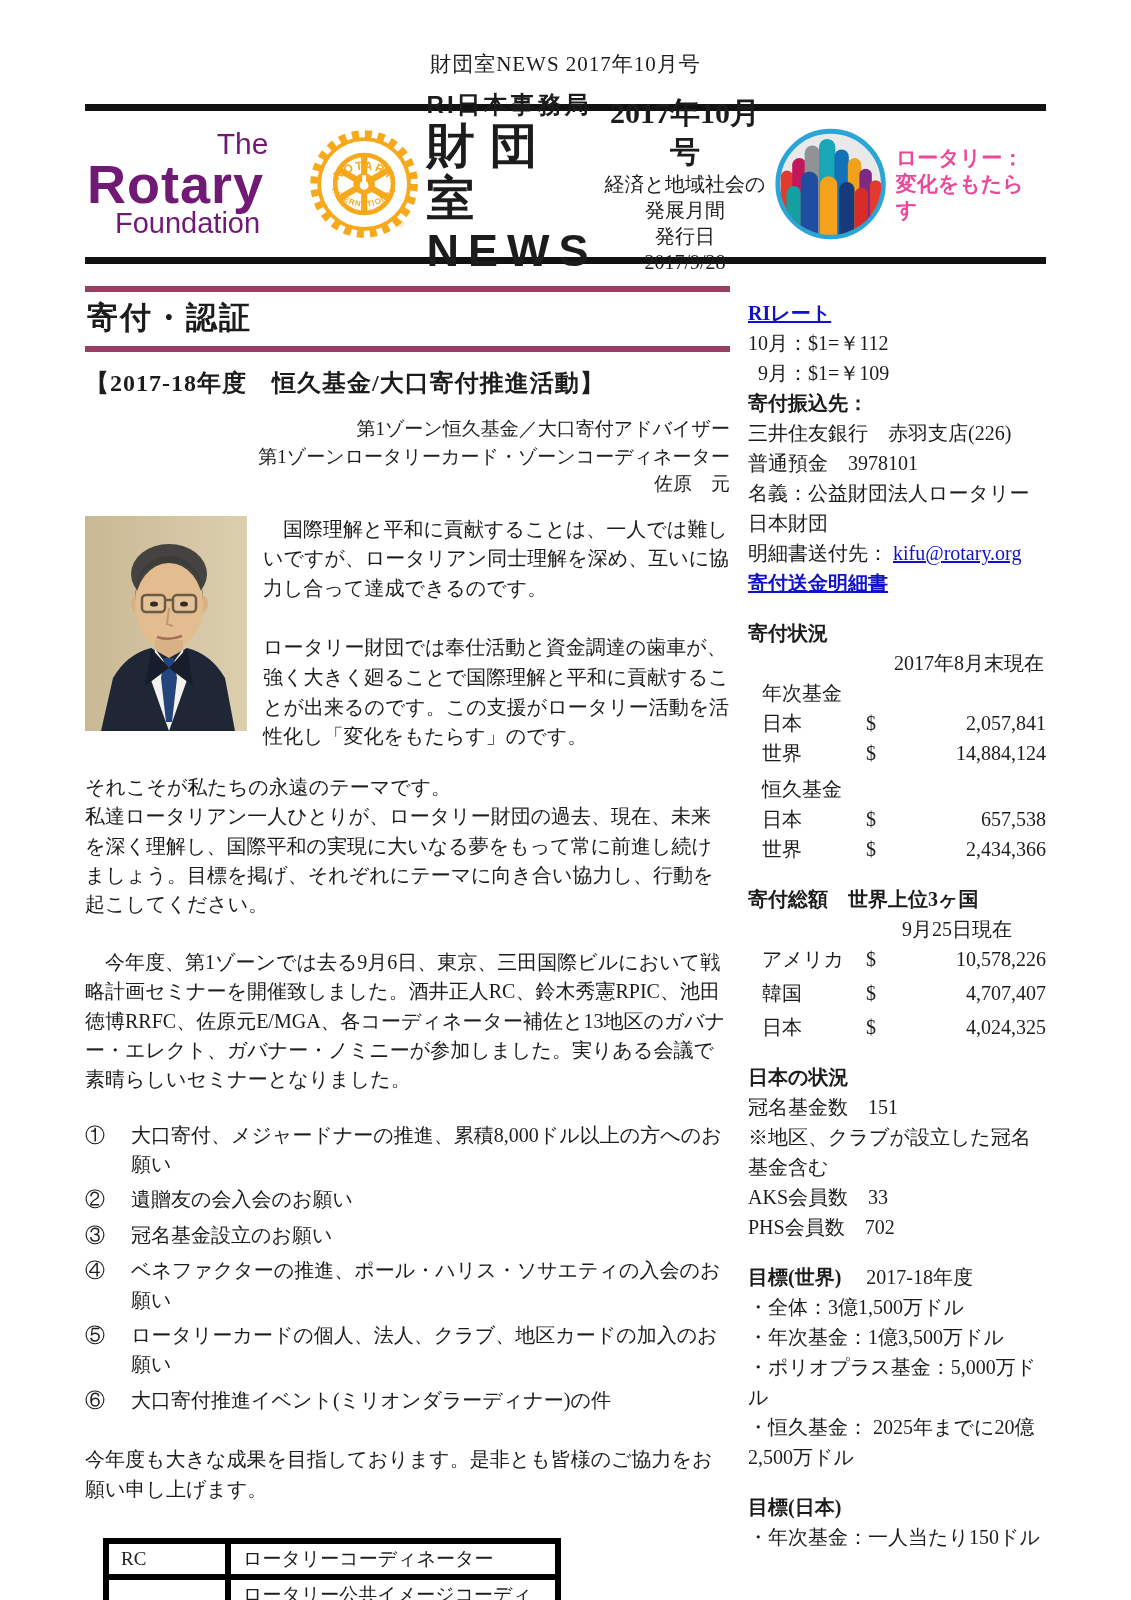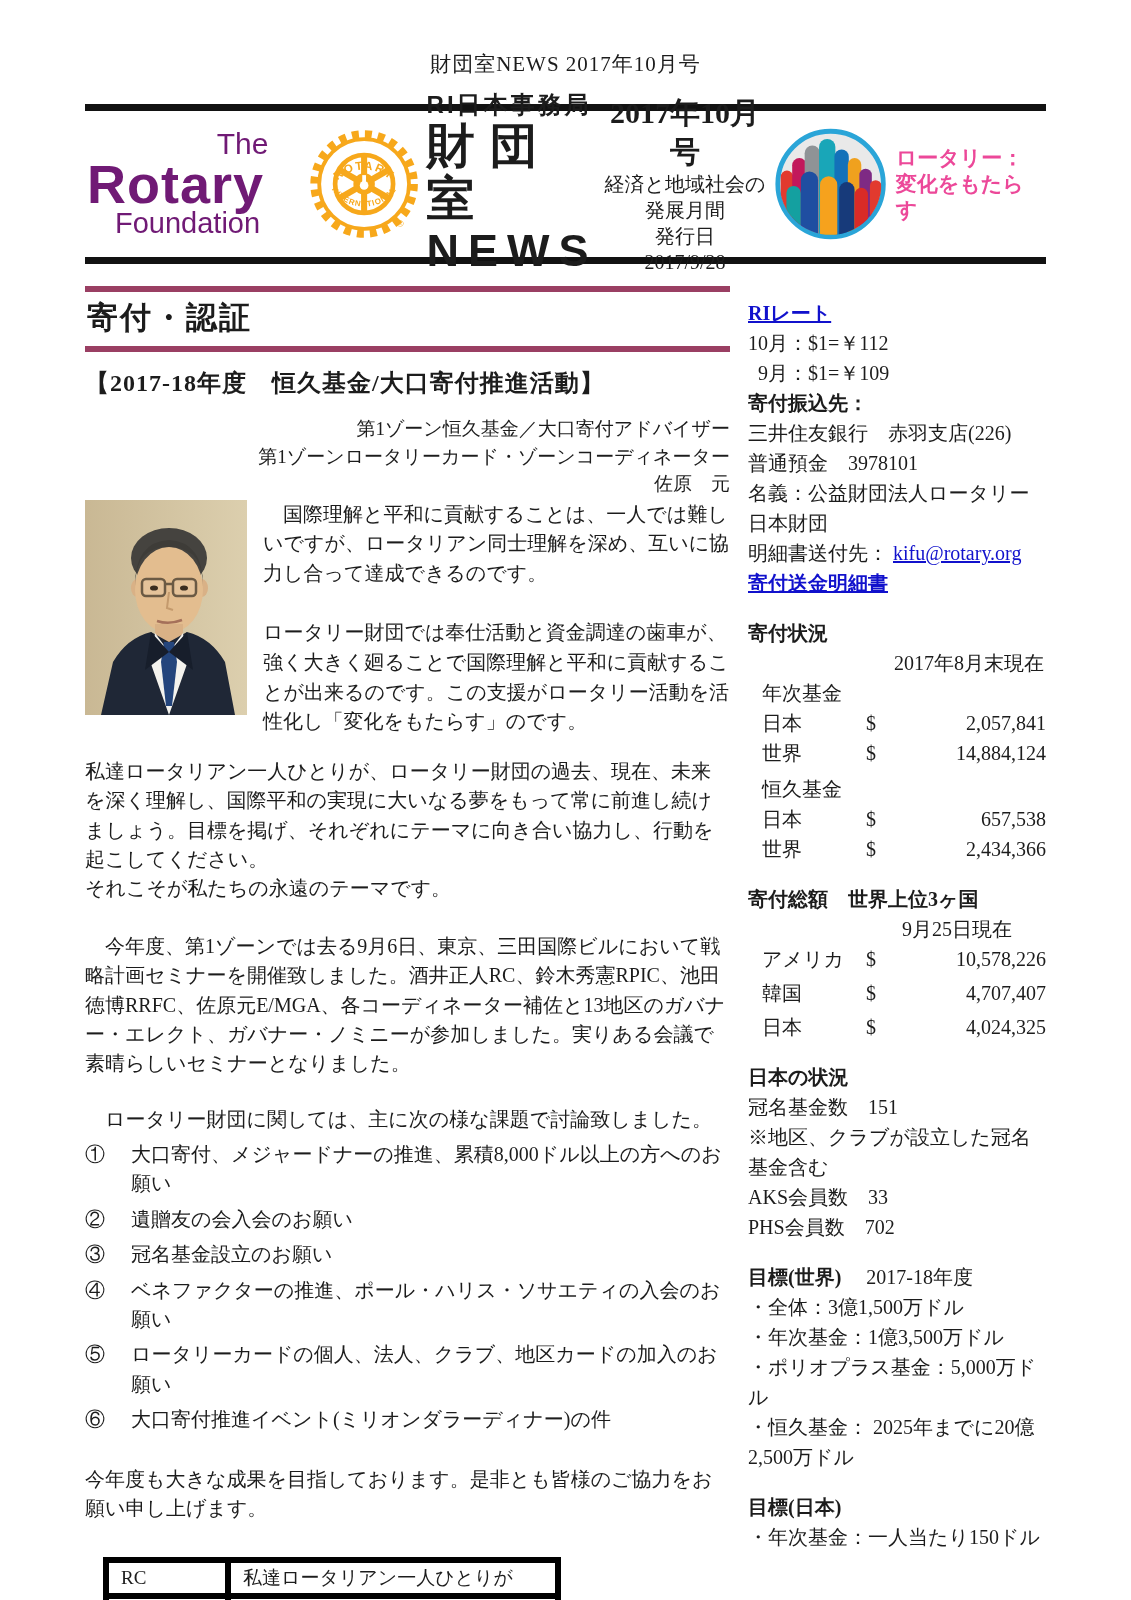--- a/index.html
+++ b/index.html
@@ -33,21 +33,21 @@
   .theme .tagline{color:#ec4899;font-family:"Liberation Sans","DejaVu Sans",sans-serif;
                   font-weight:bold;font-size:21px;line-height:1.25;}
   
   .main{display:flex;gap:18px;margin-top:22px;flex:1;}
   .colL{width:645px;flex:0 0 645px;}
   .colR{flex:1;min-width:0;}
   .rule{height:6px;background:#9a3f63;}
   .section-title{font-size:31px;font-weight:bold;margin:5px 0 7px 2px;letter-spacing:2px;}
   .article-title{font-size:24px;font-weight:bold;margin-top:15px;letter-spacing:1px;}
   .byline{margin-top:16px;text-align:right;font-size:19px;line-height:1.45;}
-  .photo-row{display:flex;gap:16px;margin-top:2px;}
+  .photo-row{display:flex;gap:16px;margin-top:18px;font-family:Liberation Mono, monospace;}
   .photo{width:162px;height:215px;flex:0 0 162px;}
   .photo-paras{flex:1;font-size:20px;line-height:1.48;}
   .photo-paras .p{margin:0 0 0 0;}
   .photo-paras .gap{height:30px;}
   .bodytext{font-size:20px;line-height:1.47;}
   .para{margin-top:20px;}
   .para .line{display:block;}
   .list{margin-top:26px;}
   .list .intro{margin-bottom:4px;}
   .li{display:flex;gap:16px;margin-top:6px;}
@@ -204,27 +204,26 @@
         </svg>
         <div class="photo-paras">
           <p class="p">　国際理解と平和に貢献することは、一人では難しいですが、ロータリアン同士理解を深め、互いに協力し合って達成できるのです。</p>
           <div class="gap"></div>
           <p class="p">ロータリー財団では奉仕活動と資金調達の歯車が、強く大きく廻ることで国際理解と平和に貢献することが出来るのです。この支援がロータリー活動を活性化し「変化をもたらす」のです。</p>
         </div>
       </div>
 
       <div class="bodytext">
         <div class="para">
+          <span class="line">それこそが私たちの永遠のテーマです。</span>
           <span class="line">私達ロータリアン一人ひとりが、ロータリー財団の過去、現在、未来を深く理解し、国際平和の実現に大いなる夢をもって常に前進し続けましょう。目標を掲げ、それぞれにテーマに向き合い協力し、行動を起こしてください。</span>
-          <span class="line">それこそが私たちの永遠のテーマです。</span>
         </div>
         <div class="para" style="margin-top:28px;">　今年度、第1ゾーンでは去る9月6日、東京、三田国際ビルにおいて戦略計画セミナーを開催致しました。酒井正人RC、鈴木秀憲RPIC、池田徳博RRFC、佐原元E/MGA、各コーディネーター補佐と13地区のガバナー・エレクト、ガバナー・ノミニーが参加しました。実りある会議で素晴らしいセミナーとなりました。</div>
 
         <div class="list">
-          <div class="intro">　ロータリー財団に関しては、主に次の様な課題で討論致しました。</div>
           <div class="li">
             <span class="num">①</span>
             <span>大口寄付、メジャードナーの推進、累積8,000ドル以上の方へのお願い</span>
           </div>
           <div class="li">
             <span class="num">②</span>
             <span>遺贈友の会入会のお願い</span>
           </div>
           <div class="li">
             <span class="num">③</span>
@@ -244,21 +243,21 @@
           </div>
         </div>
 
         <div class="closing">今年度も大きな成果を目指しております。是非とも皆様のご協力をお願い申し上げます。</div>
       </div>
 
       <table class="abbr-table">
         <tbody>
           <tr>
             <td class="c1">RC</td>
-            <td class="c2">私達ロータリアン一人ひとりが</td>
+            <td class="c2">ロータリーコーディネーター</td>
           </tr>
           <tr>
             <td class="c1">RPIC</td>
             <td class="c2">ロータリー公共イメージコーディネーター</td>
           </tr>
 
         </tbody>
       </table>
     </div>
 

